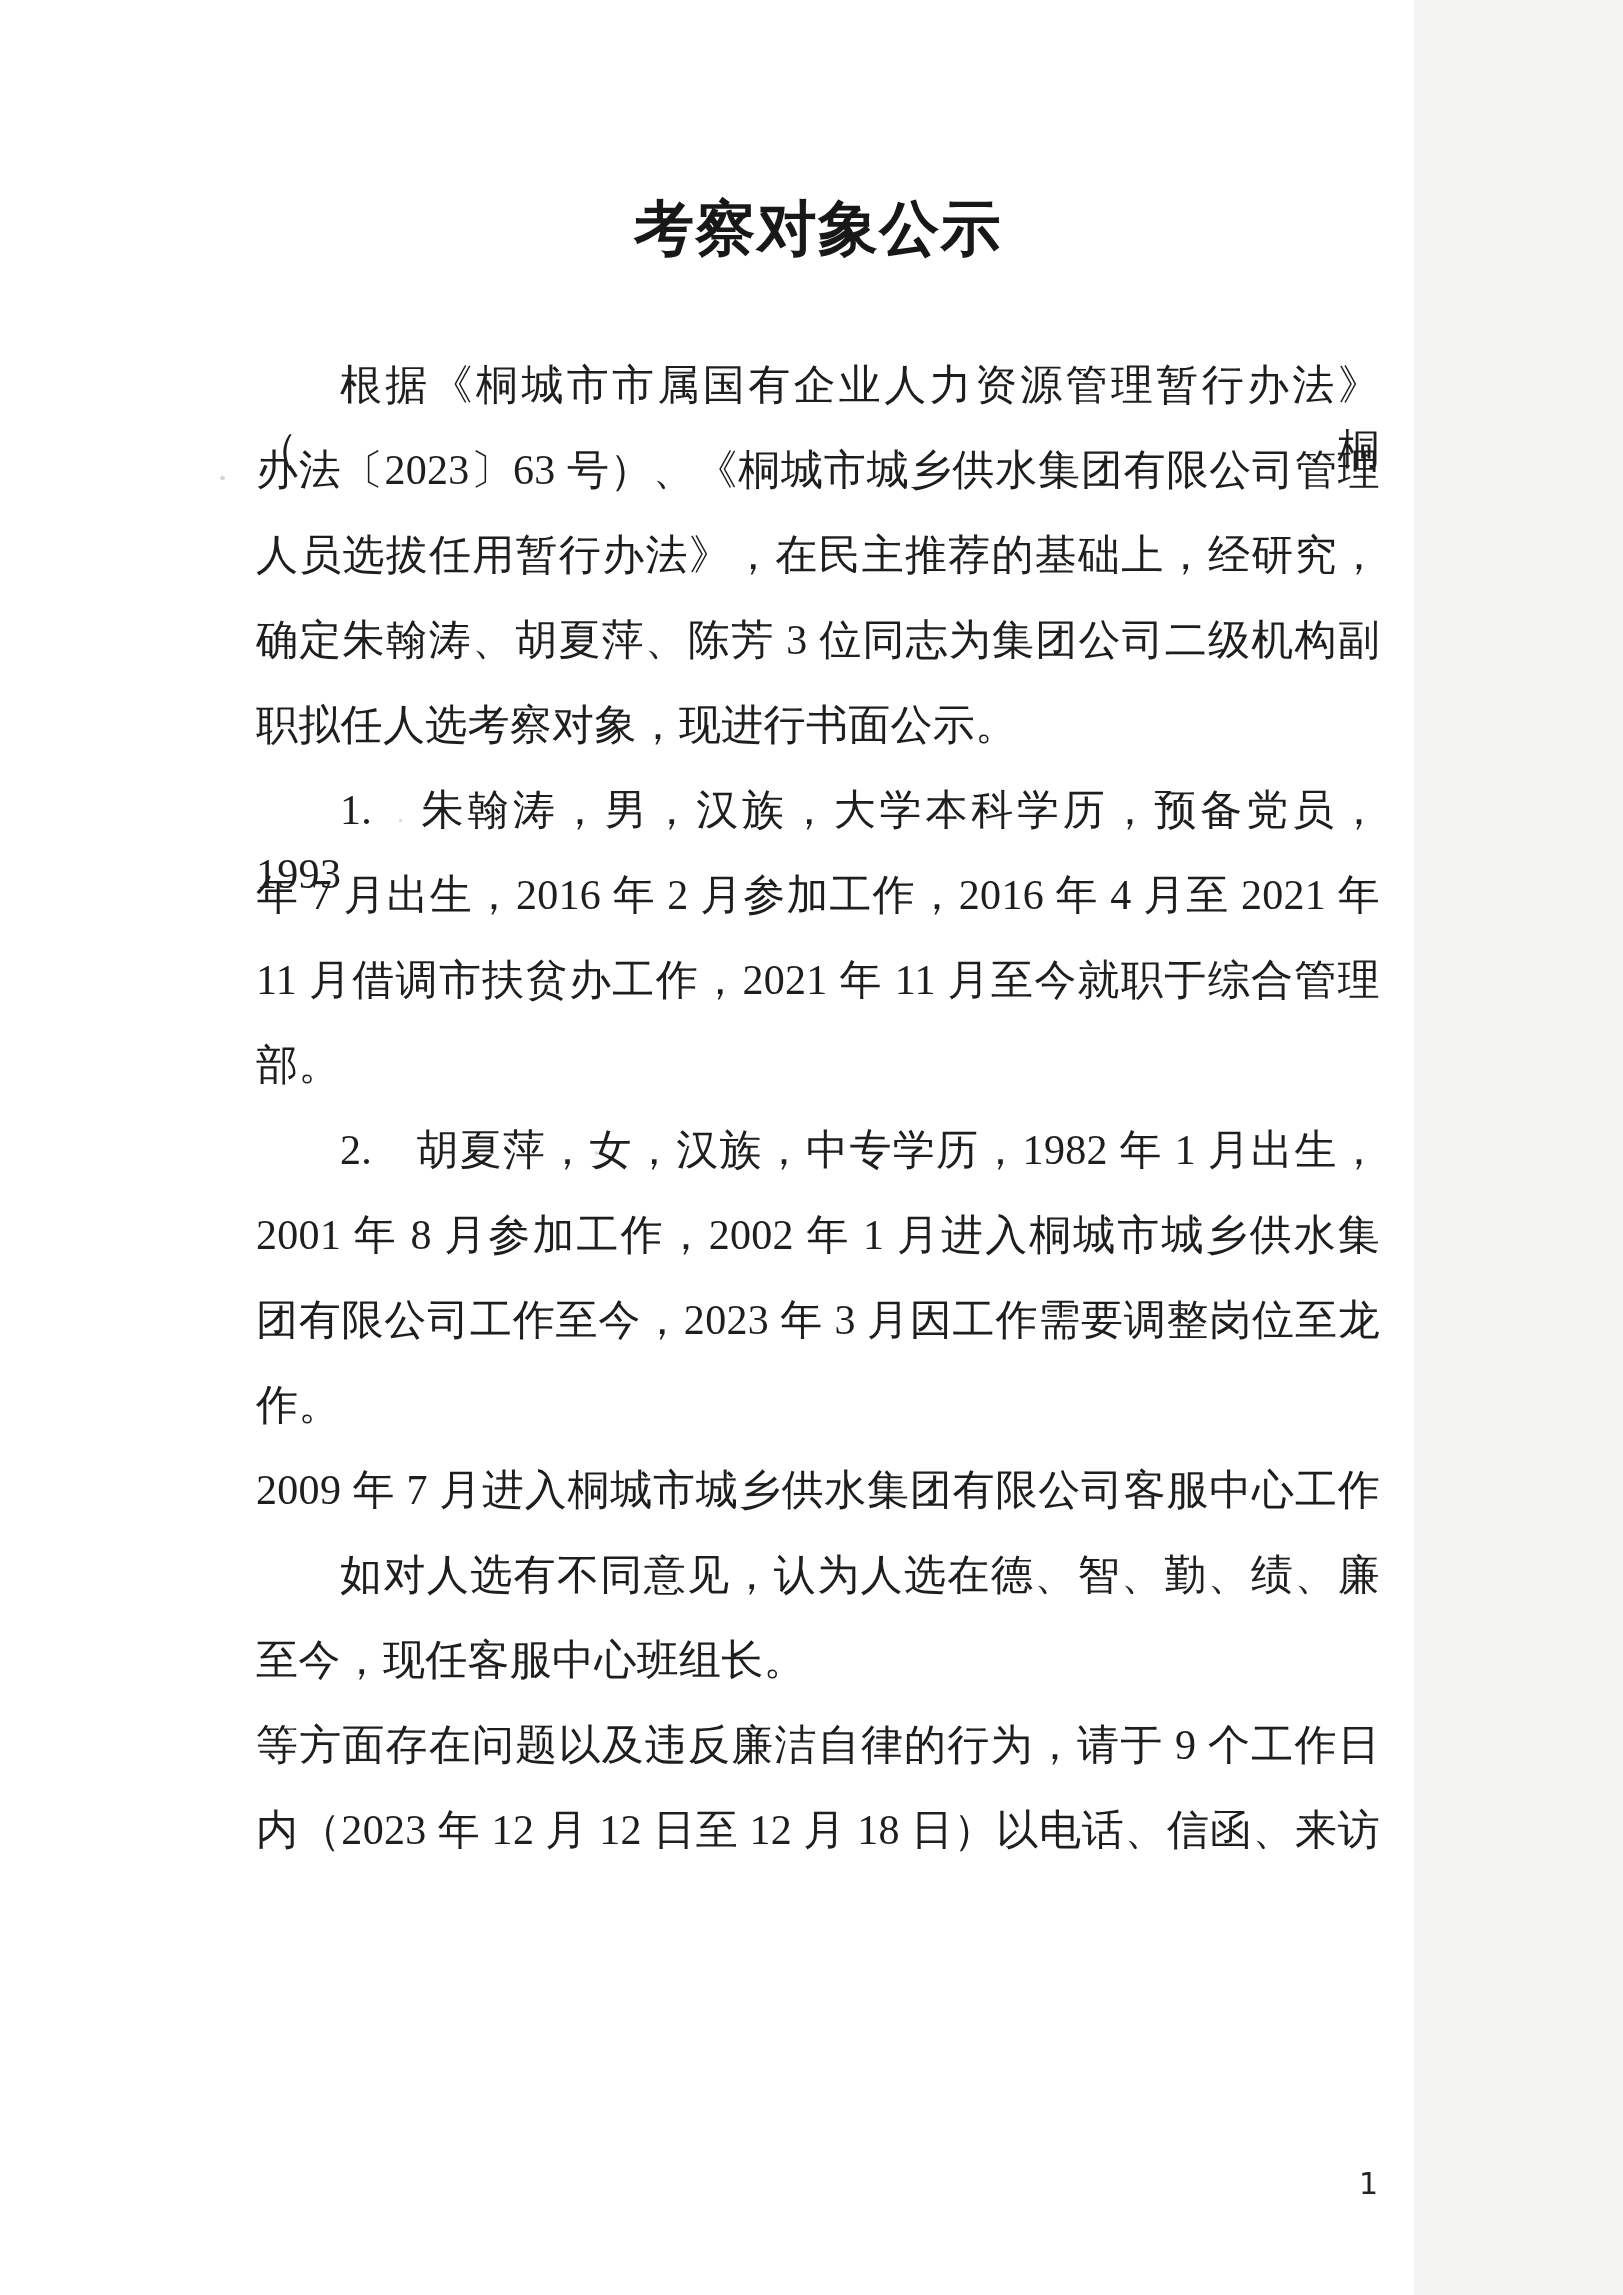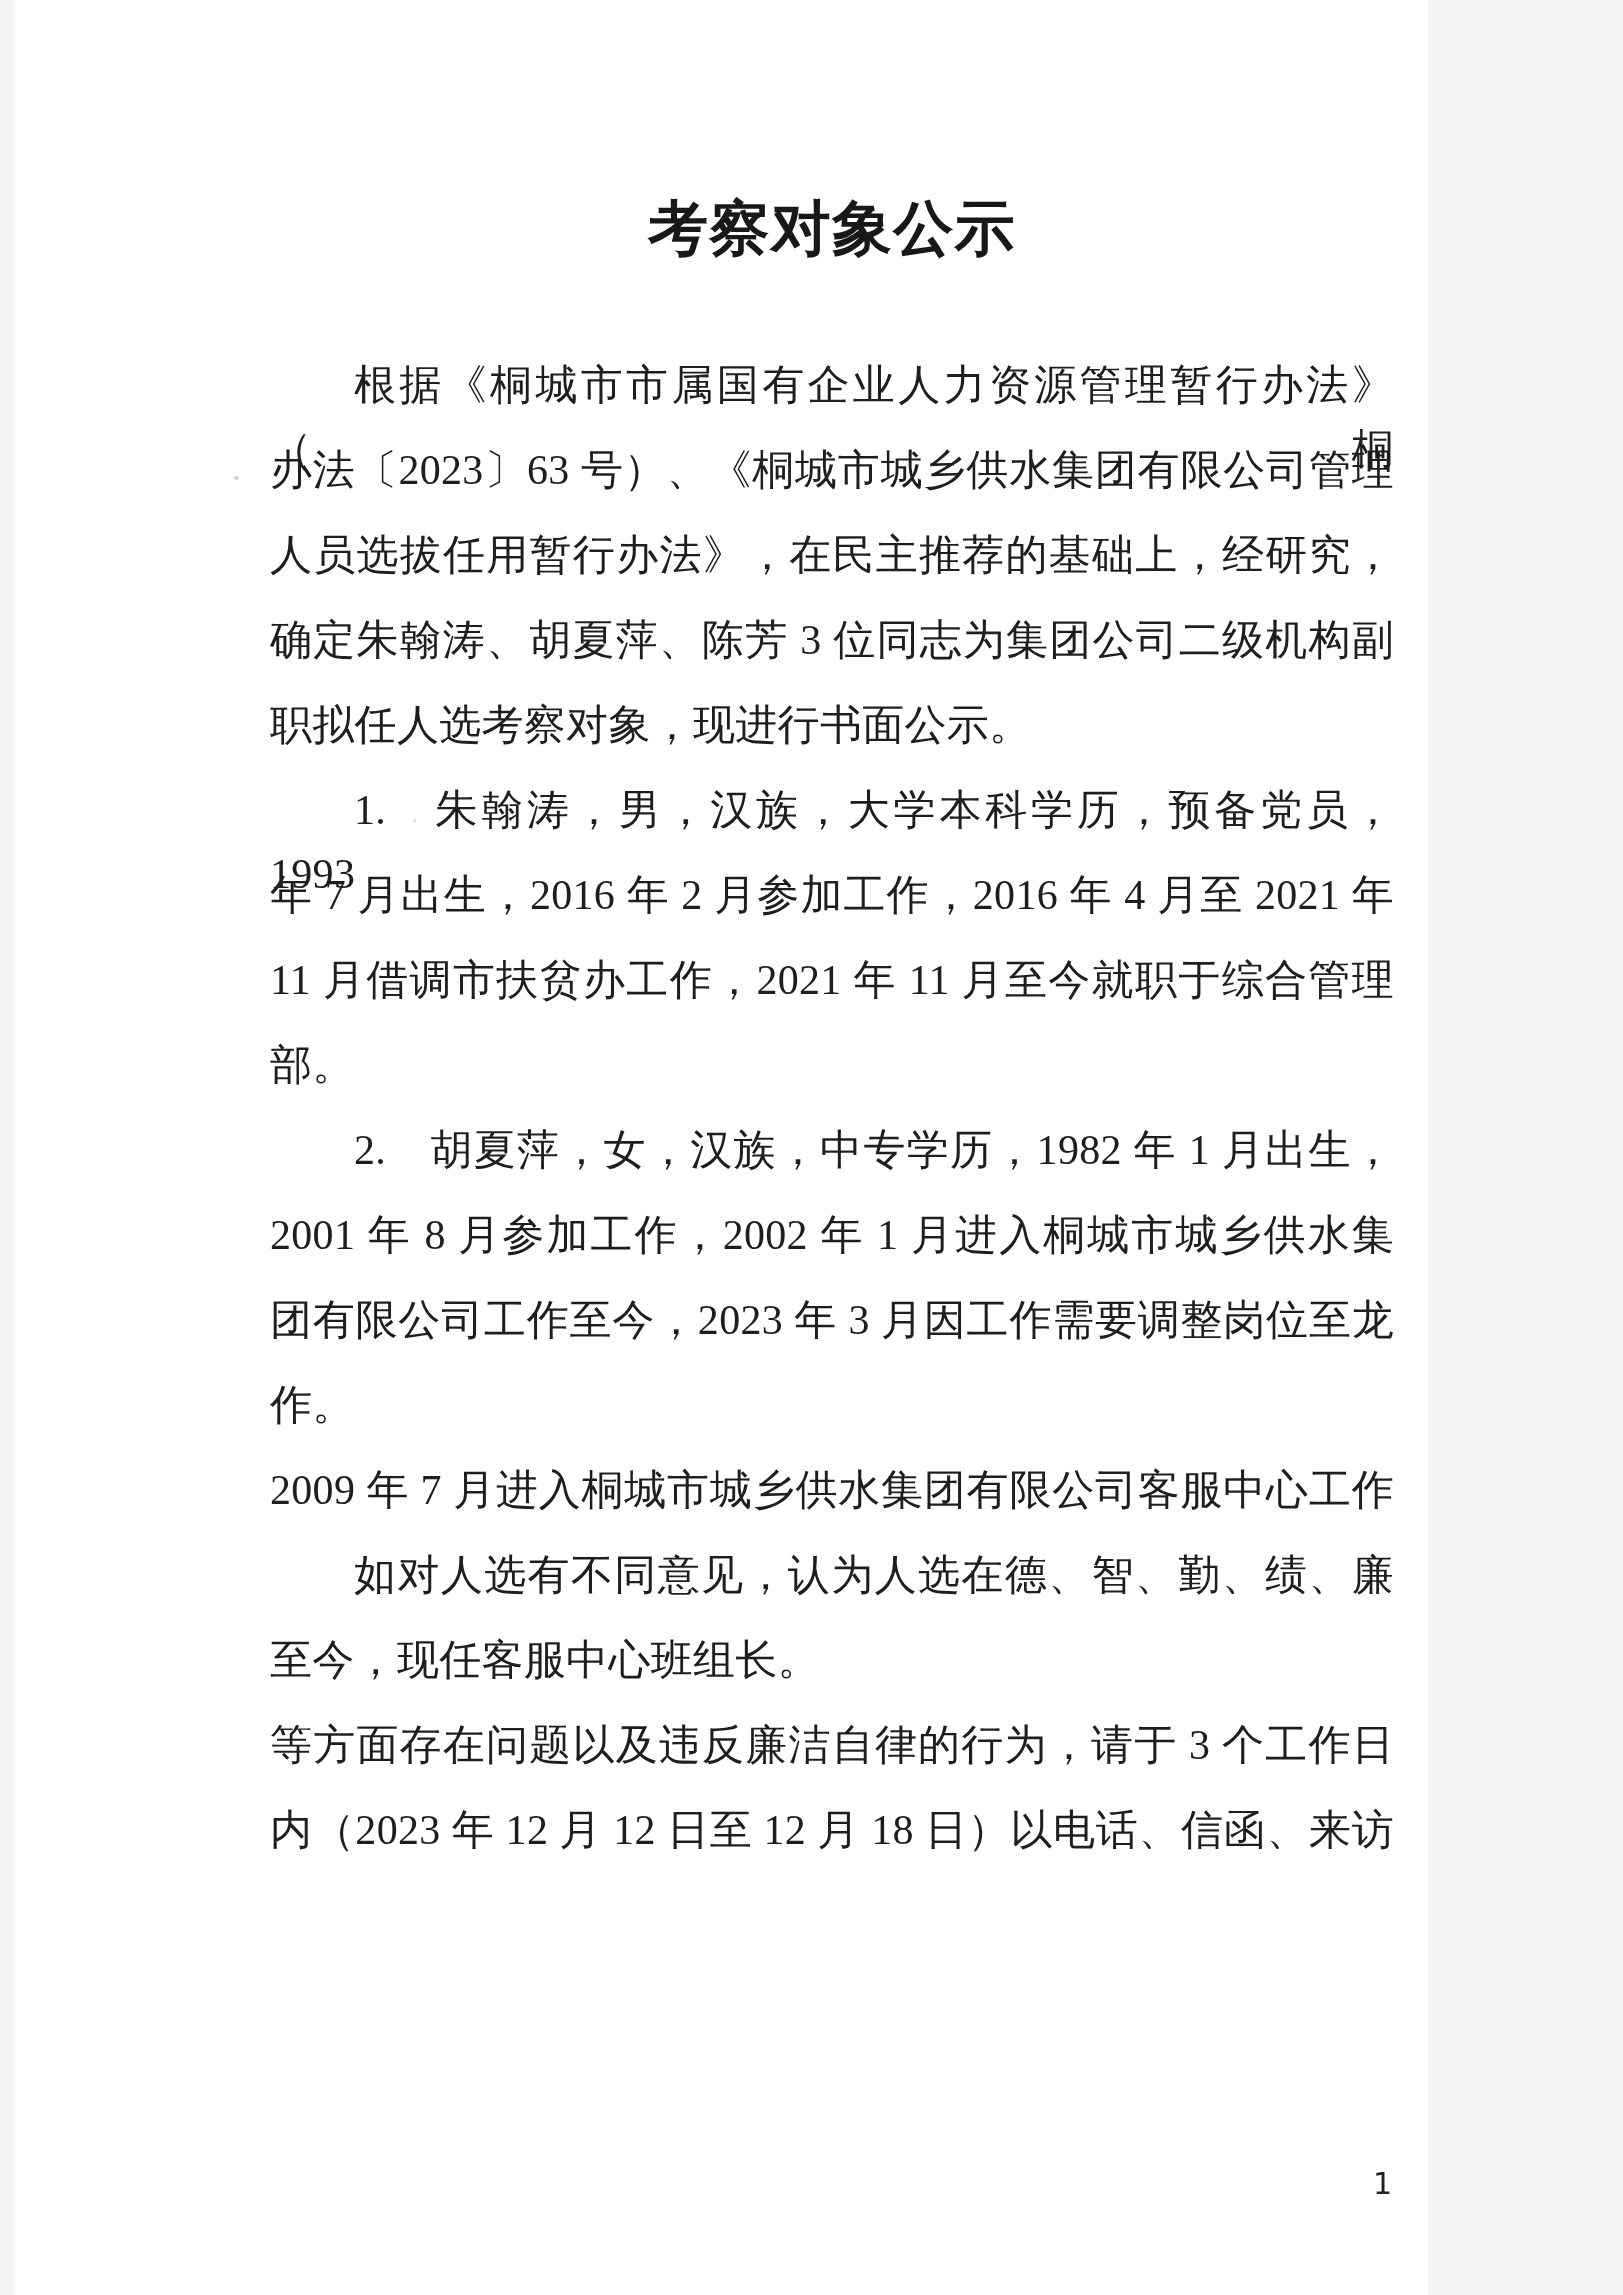--- a/index.html
+++ b/index.html
@@ -5,21 +5,21 @@
   html, body {
     margin: 0;
     padding: 0;
     width: 1623px;
     height: 2295px;
     overflow: hidden;
     background: #f4f4f2;
   }
   .page {
     position: absolute;
-    left: 14px; top: 0;
+    left: 0; top: 0;
     width: 1414px;
     height: 2295px;
     background: #ffffff;
     color: #1c1c1c;
   }
   .doc-title {
     position: absolute;
     top: 182px;
     left: 256px;
     width: 1124px;
@@ -86,21 +86,21 @@
       <div class="line stretch">年 7 月出生，2016 年 2 月参加工作，2016 年 4 月至 2021 年</div>
       <div class="line stretch">11 月借调市扶贫办工作，2021 年 11 月至今就职于综合管理</div>
       <div class="line">部。</div>
       <div class="line first stretch">2.　胡夏萍，女，汉族，中专学历，1982 年 1 月出生，</div>
       <div class="line stretch">2001 年 8 月参加工作，2002 年 1 月进入桐城市城乡供水集</div>
       <div class="line stretch">团有限公司工作至今，2023 年 3 月因工作需要调整岗位至龙</div>
       <div class="line">作。</div>
       <div class="line stretch">2009 年 7 月进入桐城市城乡供水集团有限公司客服中心工作</div>
       <div class="line first stretch">如对人选有不同意见，认为人选在德、智、勤、绩、廉</div>
       <div class="line">至今，现任客服中心班组长。</div>
-      <div class="line stretch">等方面存在问题以及违反廉洁自律的行为，请于 3 个工作日</div>
+      <div class="line stretch">等方面存在问题以及违反廉洁自律的行为，请于 9 个工作日</div>
       <div class="line stretch">内（2023 年 12 月 12 日至 12 月 18 日）以电话、信函、来访</div>
     </div>
 
   <div class="page-number">1</div>
 
   <div class="speck s1"></div>
   <div class="speck s2"></div>
   <div class="speck s3"></div>
 </div>
 

